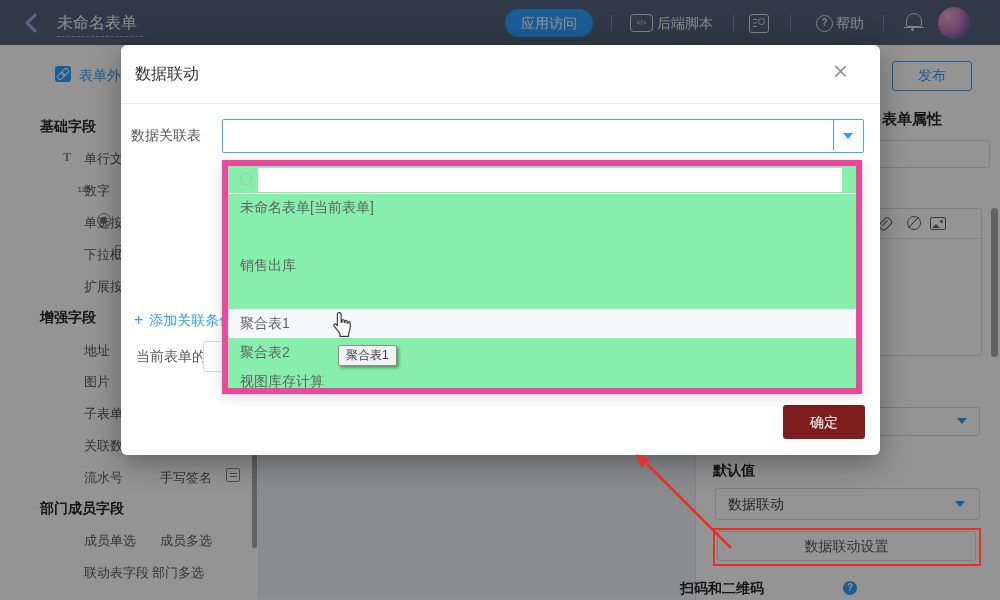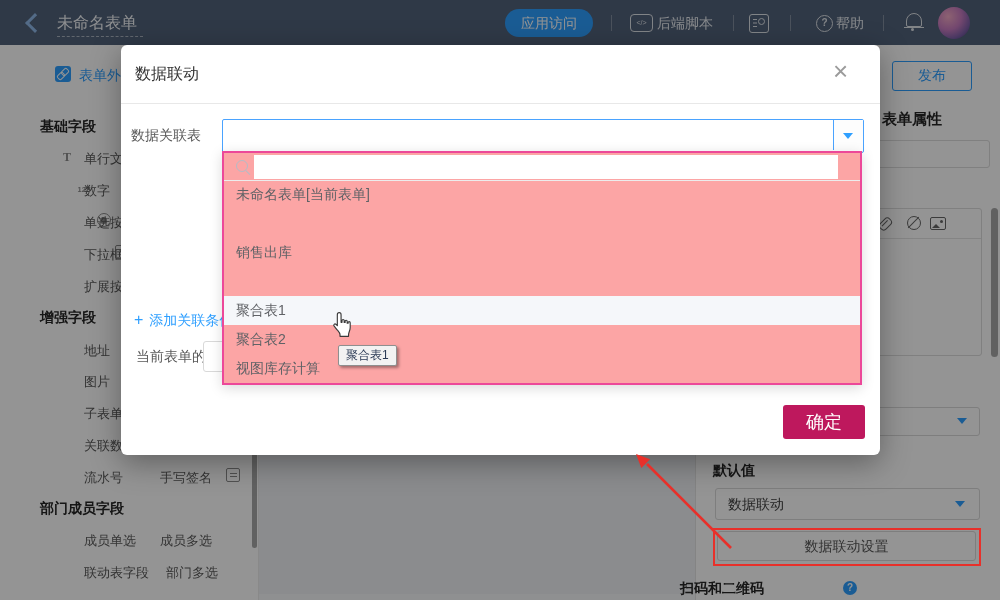--- a/index.html
+++ b/index.html
@@ -96,24 +96,24 @@
          box-shadow:0 8px 30px rgba(0,0,0,.35);z-index:50}
   .m-title{font-size:16px;color:#333}
   .m-close{font-size:26px;color:#9b9b9b;line-height:22px}
   .m-div{left:0;top:58px;width:759px;height:1px;background:#e8e8e8}
   .m-lbl{font-size:14px;color:#595959}
   .m-select{left:101px;top:74px;width:640px;height:32px;border:1px solid #4aa3ff;border-radius:2px;background:#fff}
   .m-select-caretbox{position:absolute;right:0;top:0;width:29px;height:30px;border-left:1px solid #4aa3ff;background:#fdfdfd}
   .dis-input{border:1px solid #e0e0e0;border-radius:3px;background:#fff;font-size:13px;color:#c0c4cc;padding:0 9px;box-sizing:border-box}
   .txt-input{border:1px solid #d9d9d9;border-radius:3px;background:#fff;box-sizing:border-box}
   .btn-cancel{border:1px solid #d9d9d9;border-radius:3px;background:#fff;font-size:14px;color:#595959;text-align:center;line-height:32px}
-  .btn-ok{background:#be185d;border-radius:3px;font-size:18px;color:#fff;text-align:center;line-height:34px}
-
-  
-  .dd{left:222px;top:151px;width:640px;height:234px;background:#fca5a5;border:2px solid #ec4899;
+  .btn-ok{background:#7f1d1d;border-radius:3px;font-size:14px;color:#fff;text-align:center;line-height:34px}
+
+  
+  .dd{left:222px;top:160px;width:640px;height:234px;background:#86efac;border:6px solid #ec4899;
       box-shadow:0 3px 12px rgba(0,0,0,.15);box-sizing:border-box;z-index:55}
   .mag{position:absolute;left:12px;top:7px;width:10px;height:10px;border:1.7px solid #b4bcc6;border-radius:50%}
   .mag::after{content:"";position:absolute;left:9px;top:9px;width:6px;border-top:1.7px solid #b4bcc6;transform:rotate(45deg);transform-origin:0 0}
   .dd-search-line{position:absolute;left:0;top:27px;width:100%;height:1px;background:#ececec}
   .dd-item{position:absolute;left:0;width:100%;height:29px;line-height:29px;font-size:14px;color:#606266;padding-left:12px;box-sizing:border-box}
   .dd-item.hover{background:#f5f7fa}
 
   
   .red-rect{left:713px;top:528px;width:264px;height:34px;border:2px solid #e8302a;z-index:70}
   .arrow-svg{left:0;top:0;z-index:70;pointer-events:none}
@@ -185,21 +185,21 @@
 <span class="abs sb-lbl" style="left:160px;top:469px">手写签名</span>
 
 <span class="abs sec-h" style="left:40px;top:500px">部门成员字段</span>
 <span class="abs ico ico-person" style="left:60px;top:531px"></span>
 <span class="abs sb-lbl" style="left:84px;top:532px">成员单选</span>
 <span class="abs ico ico-person" style="left:138px;top:531px"></span>
 <span class="abs sb-lbl" style="left:160px;top:532px">成员多选</span>
 <span class="abs ico ico-person" style="left:60px;top:563px"></span>
 <span class="abs sb-lbl" style="left:84px;top:564px">联动表字段</span>
 <span class="abs ico ico-person" style="left:138px;top:563px"></span>
-<span class="abs sb-lbl" style="left:166px;top:564px">部门多选</span>
+<span class="abs sb-lbl" style="left:152px;top:564px">部门多选</span>
 
 <span class="abs scroll-thumb" style="left:252px;top:453px;width:5px;height:95px"></span>
 
 
 <div class="abs canvas"></div>
 <div class="abs canvas-foot"></div>
 
 
 <div class="abs rpanel"></div>
 <span class="abs pub-btn" style="left:892px;top:61px;width:78px;height:28px">发布</span>

